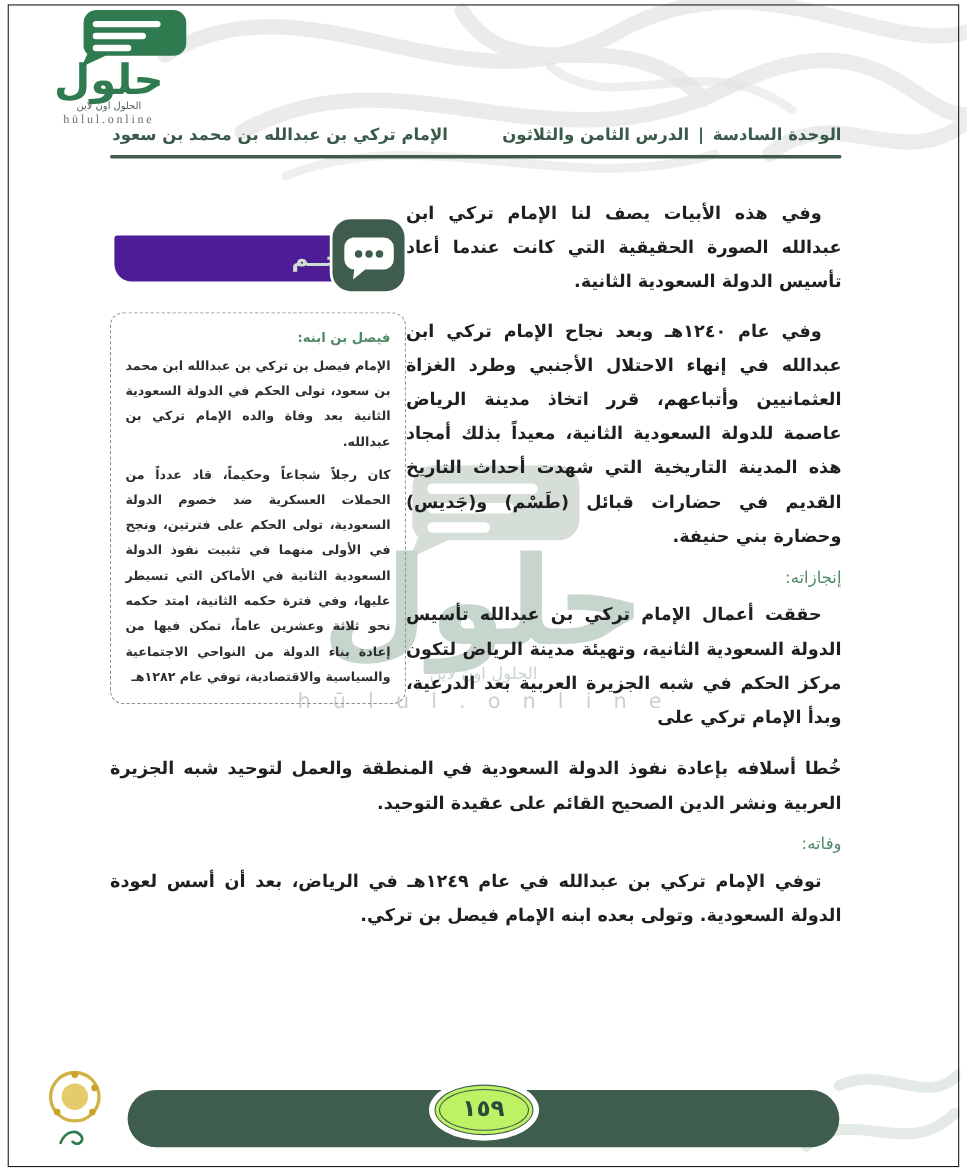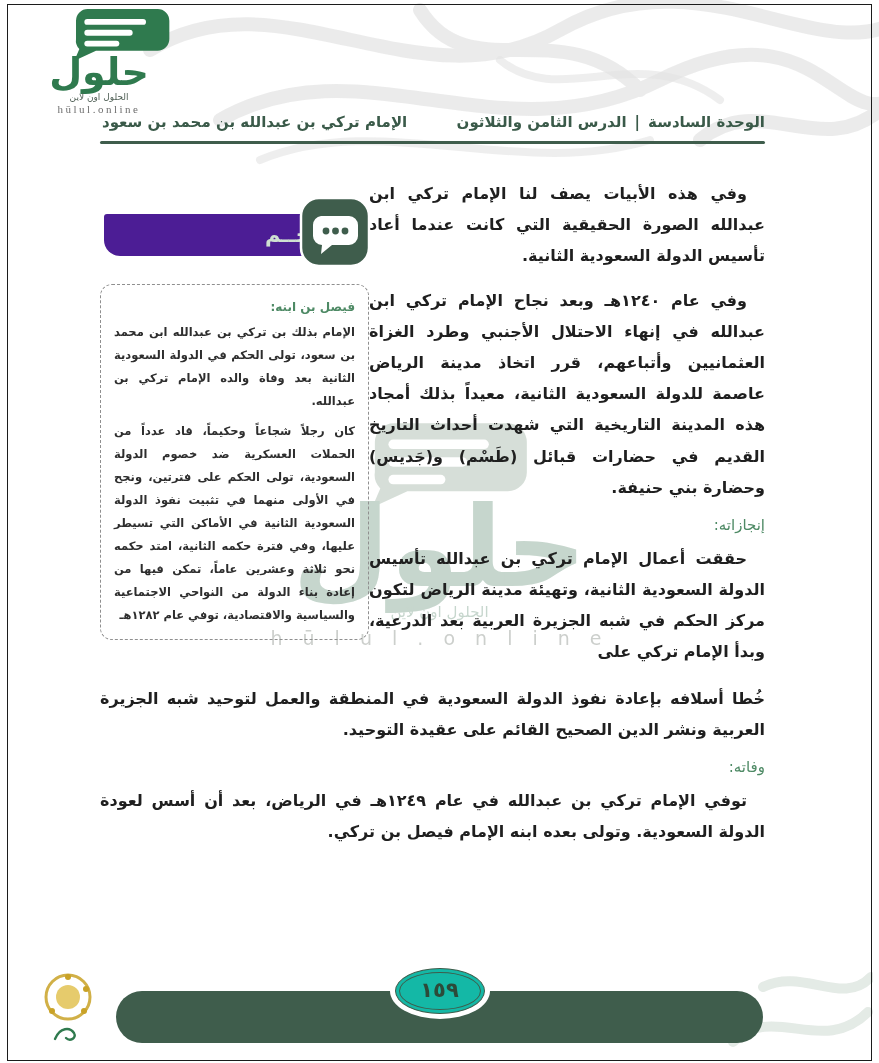--- a/index.html
+++ b/index.html
@@ -74,22 +74,22 @@
   }
   .wm-text { font-size:112px; font-weight:bold; color:#8fae9c; line-height:1; margin-top:-26px; }
   .wm-tag { font-size:15px; color:#8fae9c; margin-top:0; }
   .wm-site { font-size:19px; color:#9aa09a; letter-spacing:7px; direction:ltr; margin-top:6px; }
   
   .footer-band {
     position:absolute; left:116px; right:116px; bottom:20px; height:52px;
     background:#3f5d4c; border-radius:26px; z-index:2;
   }
   .page-badge {
-    position:absolute; bottom:49px; left:50%; transform:translateX(-50%);
-    width:90px; height:46px; background:#14b8a6;
+    position:absolute; bottom:31px; left:50%; transform:translateX(-50%);
+    width:90px; height:46px; background:#bef264;
     border:1.6px solid #3e5c4b; border-radius:50%;
     box-shadow:0 0 0 5px #ffffff; z-index:3;
     display:flex; align-items:center; justify-content:center; padding:3px;
   }
   .page-badge-inner {
     width:100%; height:100%; border:1.4px solid #3e5c4b; border-radius:50%;
     display:flex; align-items:center; justify-content:center;
   }
   .page-number { font-size:21px; font-weight:bold; color:#2c4a39; padding-bottom:2px; }
   
@@ -159,21 +159,21 @@
               <rect x="2" y="2" width="68" height="68" rx="18" fill="#3f5d4c" stroke="#ffffff" stroke-width="2.5"></rect>
               <path d="M22 20 h28 a9 9 0 0 1 9 9 v11 a9 9 0 0 1 -9 9 h-17 l-11 9 1-9 a9 9 0 0 1 -9 -9 v-11 a9 9 0 0 1 8 -9 z" fill="#ffffff"></path>
               <circle cx="27" cy="35" r="3.4" fill="#3f5d4c"></circle>
               <circle cx="36.5" cy="35" r="3.4" fill="#3f5d4c"></circle>
               <circle cx="46" cy="35" r="3.4" fill="#3f5d4c"></circle>
             </svg>
           </div>
         </div>
         <div class="bio-box">
           <div class="bio-name">فيصل بن ابنه:</div>
-          <p>الإمام بذلك بن تركي بن عبدالله ابن محمد بن سعود، تولى الحكم في الدولة السعودية الثانية بعد وفاة والده الإمام تركي بن عبدالله.</p>
+          <p>الإمام فيصل بن تركي بن عبدالله ابن محمد بن سعود، تولى الحكم في الدولة السعودية الثانية بعد وفاة والده الإمام تركي بن عبدالله.</p>
           <p>كان رجلاً شجاعاً وحكيماً، قاد عدداً من الحملات العسكرية ضد خصوم الدولة السعودية، تولى الحكم على فترتين، ونجح في الأولى منهما في تثبيت نفوذ الدولة السعودية الثانية في الأماكن التي تسيطر عليها، وفي فترة حكمه الثانية، امتد حكمه نحو ثلاثة وعشرين عاماً، تمكن فيها من إعادة بناء الدولة من النواحي الاجتماعية والسياسية والاقتصادية، توفي عام ١٢٨٢هـ</p>
         </div>
       </div>
     </div>
 
     <div class="full-wide">
       <p class="body cont">خُطا أسلافه بإعادة نفوذ الدولة السعودية في المنطقة والعمل لتوحيد شبه الجزيرة العربية ونشر الدين الصحيح القائم على عقيدة التوحيد.</p>
       <h3 class="green">وفاته:</h3>
       <p class="body">توفي الإمام تركي بن عبدالله في عام ١٢٤٩هـ في الرياض، بعد أن أسس لعودة الدولة السعودية. وتولى بعده ابنه الإمام فيصل بن تركي.</p>
     </div>

